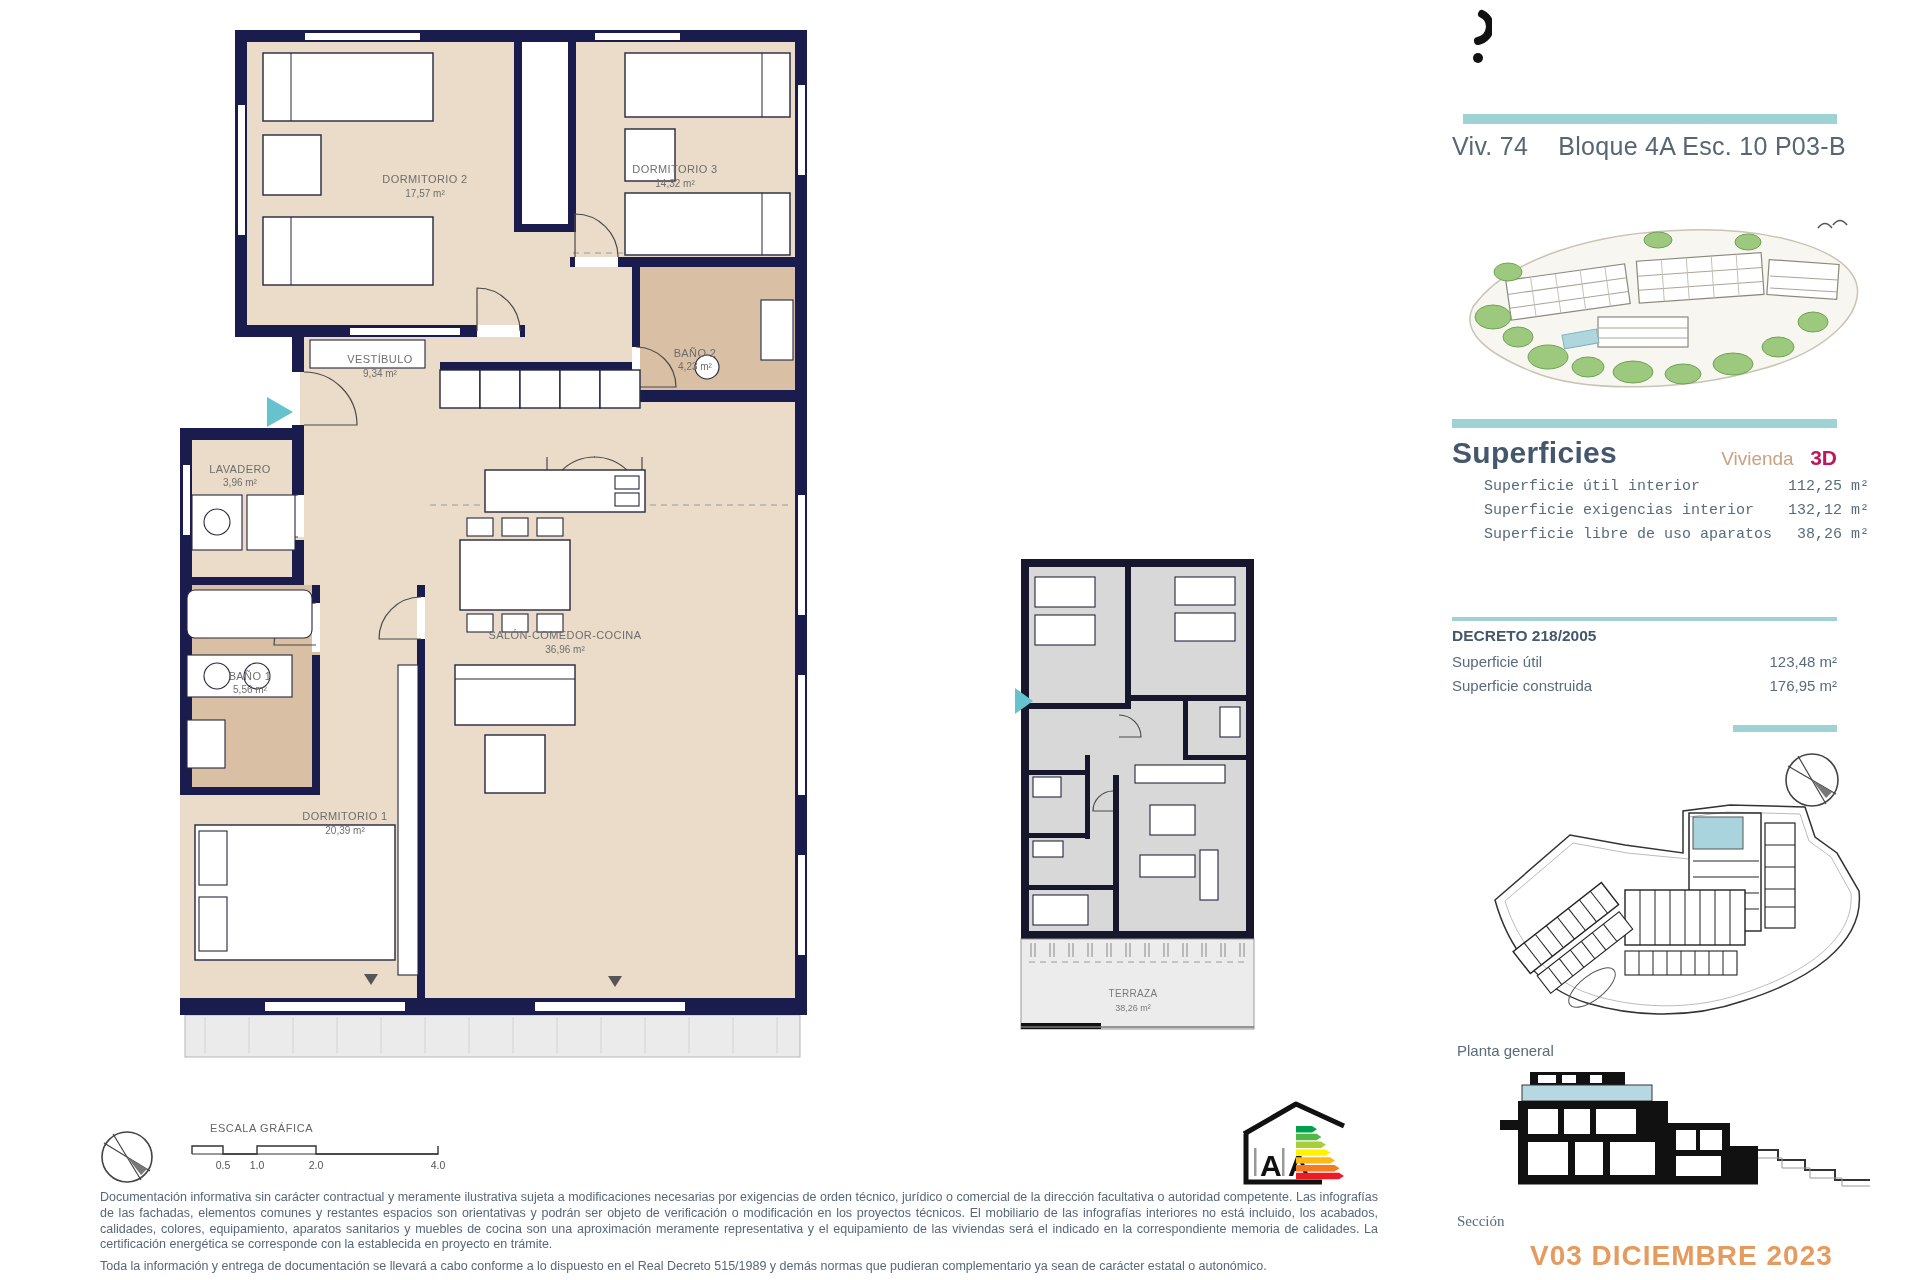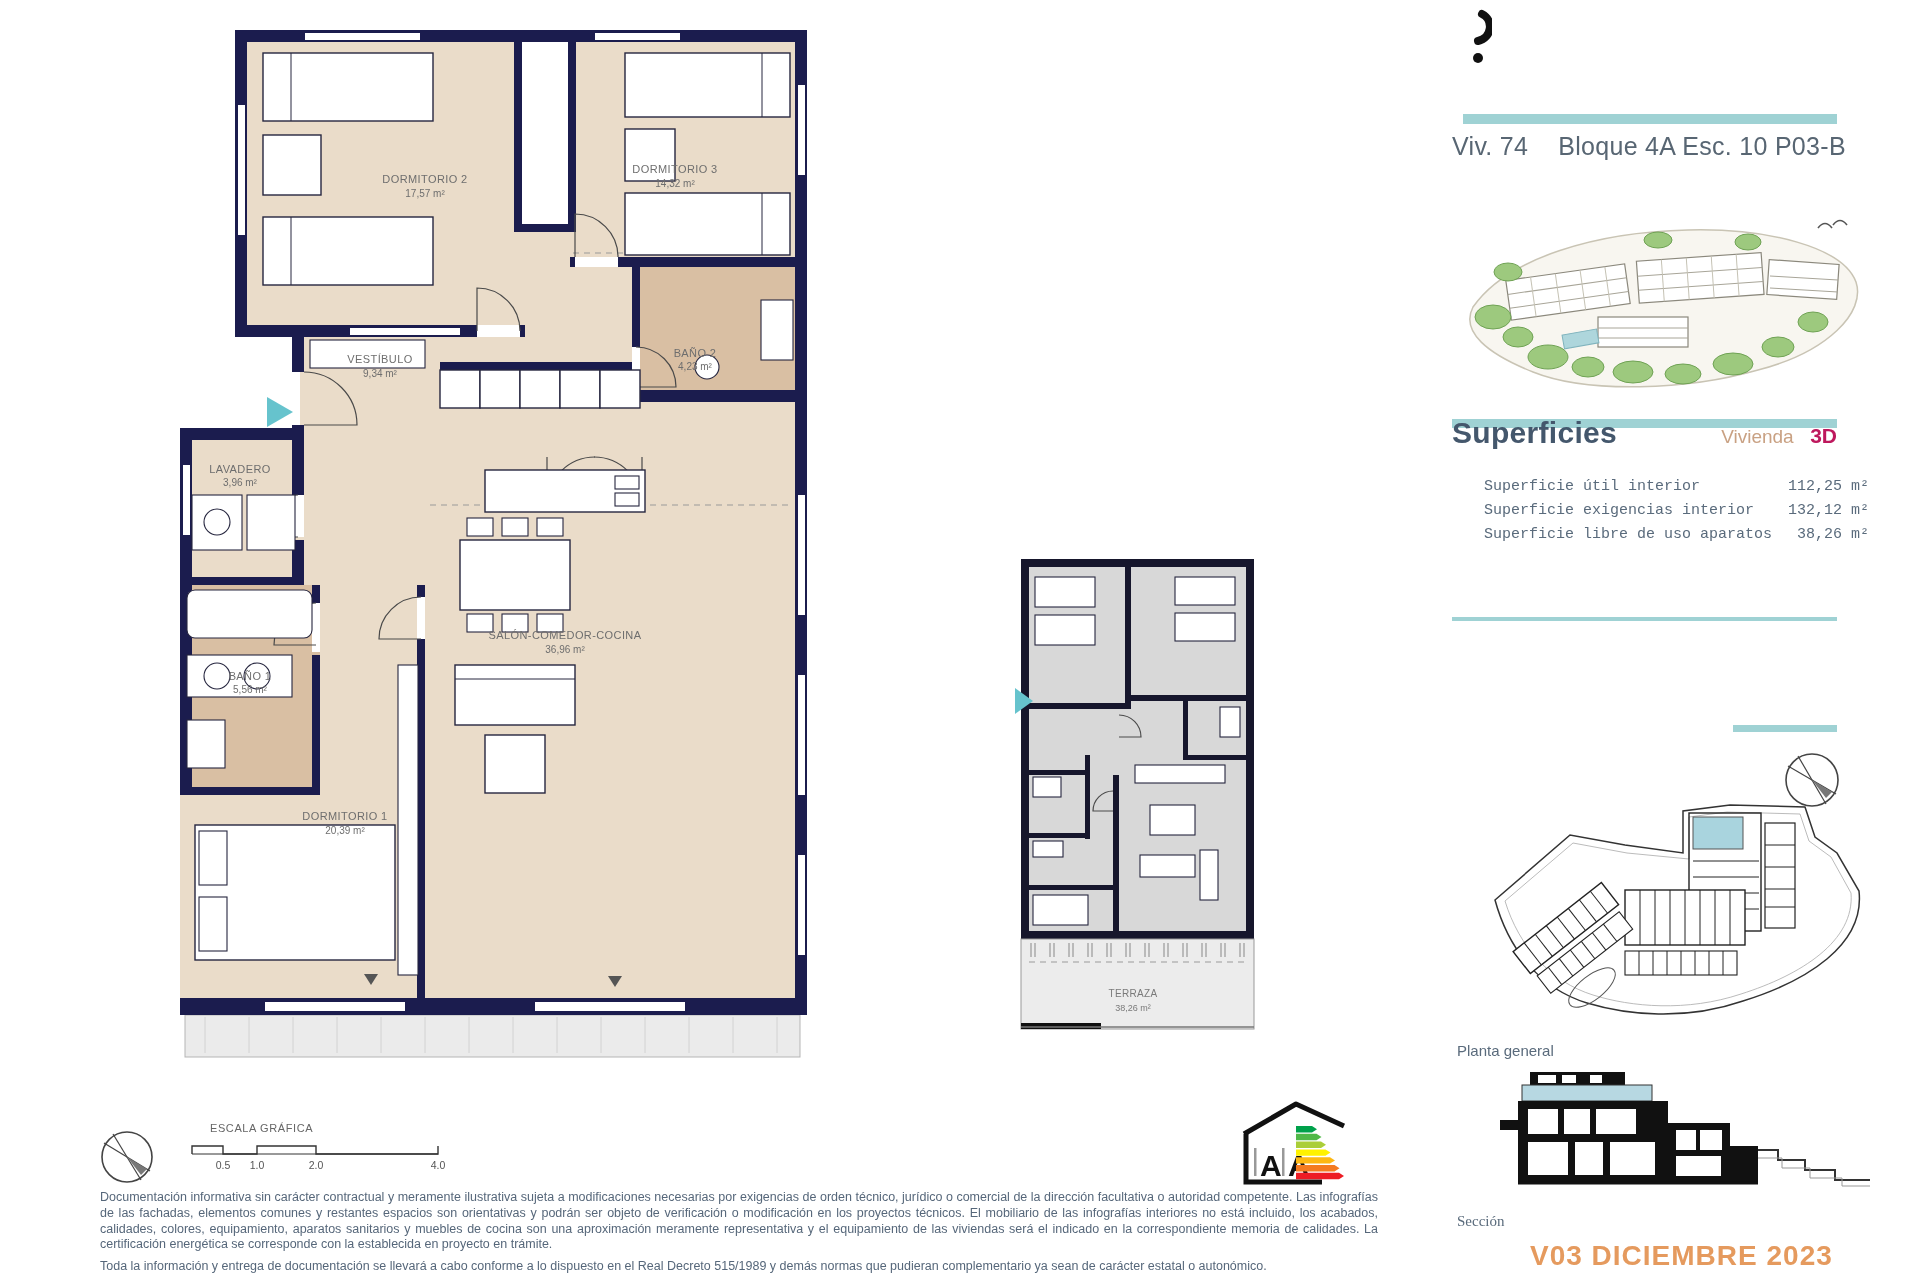--- a/index.html
+++ b/index.html
@@ -343,21 +343,21 @@
         <ellipse cx="60" cy="60" rx="14" ry="9"></ellipse>
       <ellipse cx="210" cy="28" rx="14" ry="8"></ellipse>
         <ellipse cx="300" cy="30" rx="13" ry="8"></ellipse>
     </g>
     <rect x="115" y="120" width="35" height="14" fill="#aed6dc" stroke="#7fb3bd" transform="rotate(-10 132 127)"></rect>
     <path d="M370,16 q7,-9 14,0 M385,13 q7,-9 14,0" fill="none" stroke="#555" stroke-width="1.6"></path>
   </svg>
 
   <div class="abs tealbar" style="left:1452px;top:419px;width:385px;height:9px;"></div>
 
-  <div class="abs sup-head-row" style="left:1452px;top:416px;">
+  <div class="abs sup-head-row" style="left:1452px;top:436px;align-items:flex-end;">
     <span class="sup-head">Superficies</span>
     <span>
       <span class="viv-label">Vivienda</span>
       <span class="viv-type">3D</span>
     </span>
   </div>
 
   <div class="abs" style="left:1484px;top:478px;font-family:Liberation Mono, monospace;">
     <div class="datarow">
       <span>Superficie útil interior</span>
@@ -368,20 +368,31 @@
       <span>132,12 m²</span>
     </div>
     <div class="datarow">
       <span>Superficie libre de uso aparatos</span>
       <span>38,26 m²</span>
     </div>
   </div>
 
   <div class="abs tealbar" style="left:1452px;top:617px;width:385px;height:4px;"></div>
 
+  <div class="abs" style="left:1452px;top:627px;">
+    <div class="decreto-head">DECRETO 218/2005</div>
+    <div class="datarow">
+      <span>Superficie útil</span>
+      <span>123,48 m²</span>
+    </div>
+    <div class="datarow">
+      <span>Superficie construida</span>
+      <span>176,95 m²</span>
+    </div>
+  </div>
 
   <div class="abs tealbar" style="left:1733px;top:725px;width:104px;height:7px;"></div>
 
   <svg class="abs" style="left:1782px;top:750px;" width="60" height="60" viewBox="0 0 60 60">
     <circle cx="30" cy="30" r="26" fill="none" stroke="#444" stroke-width="1.6"></circle>
     <line x1="6" y1="16" x2="54" y2="44" stroke="#444" stroke-width="1.2"></line>
     <line x1="16" y1="6" x2="44" y2="54" stroke="#444" stroke-width="1.2"></line>
     <polygon points="30,30 50,42 44,48" fill="#777"></polygon>
   </svg>
 

